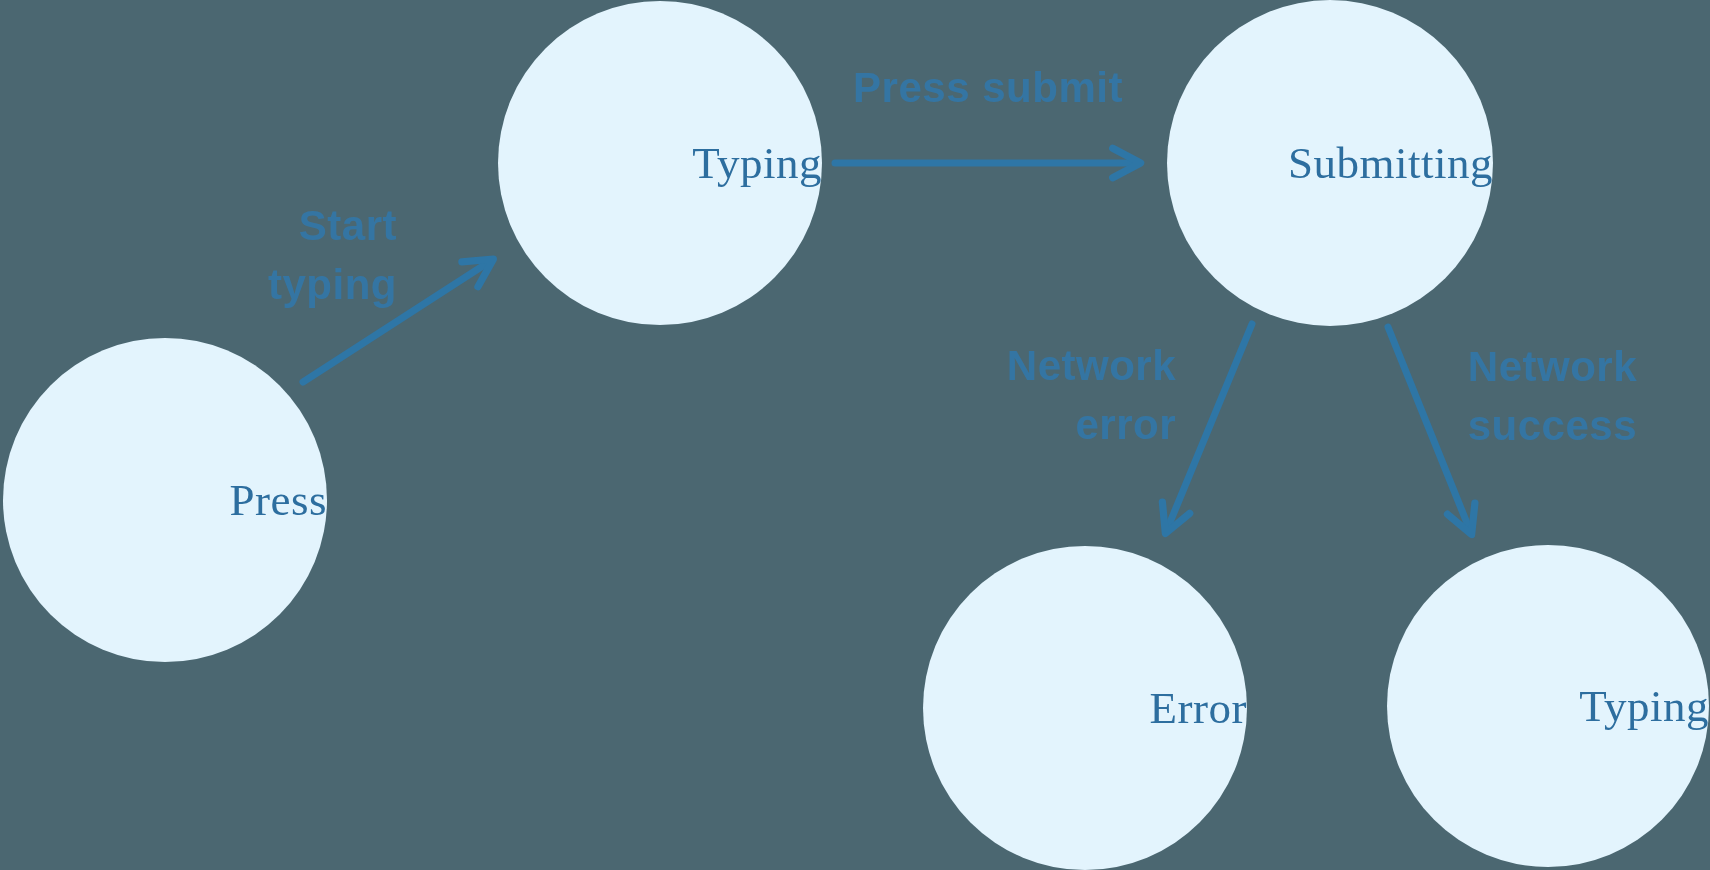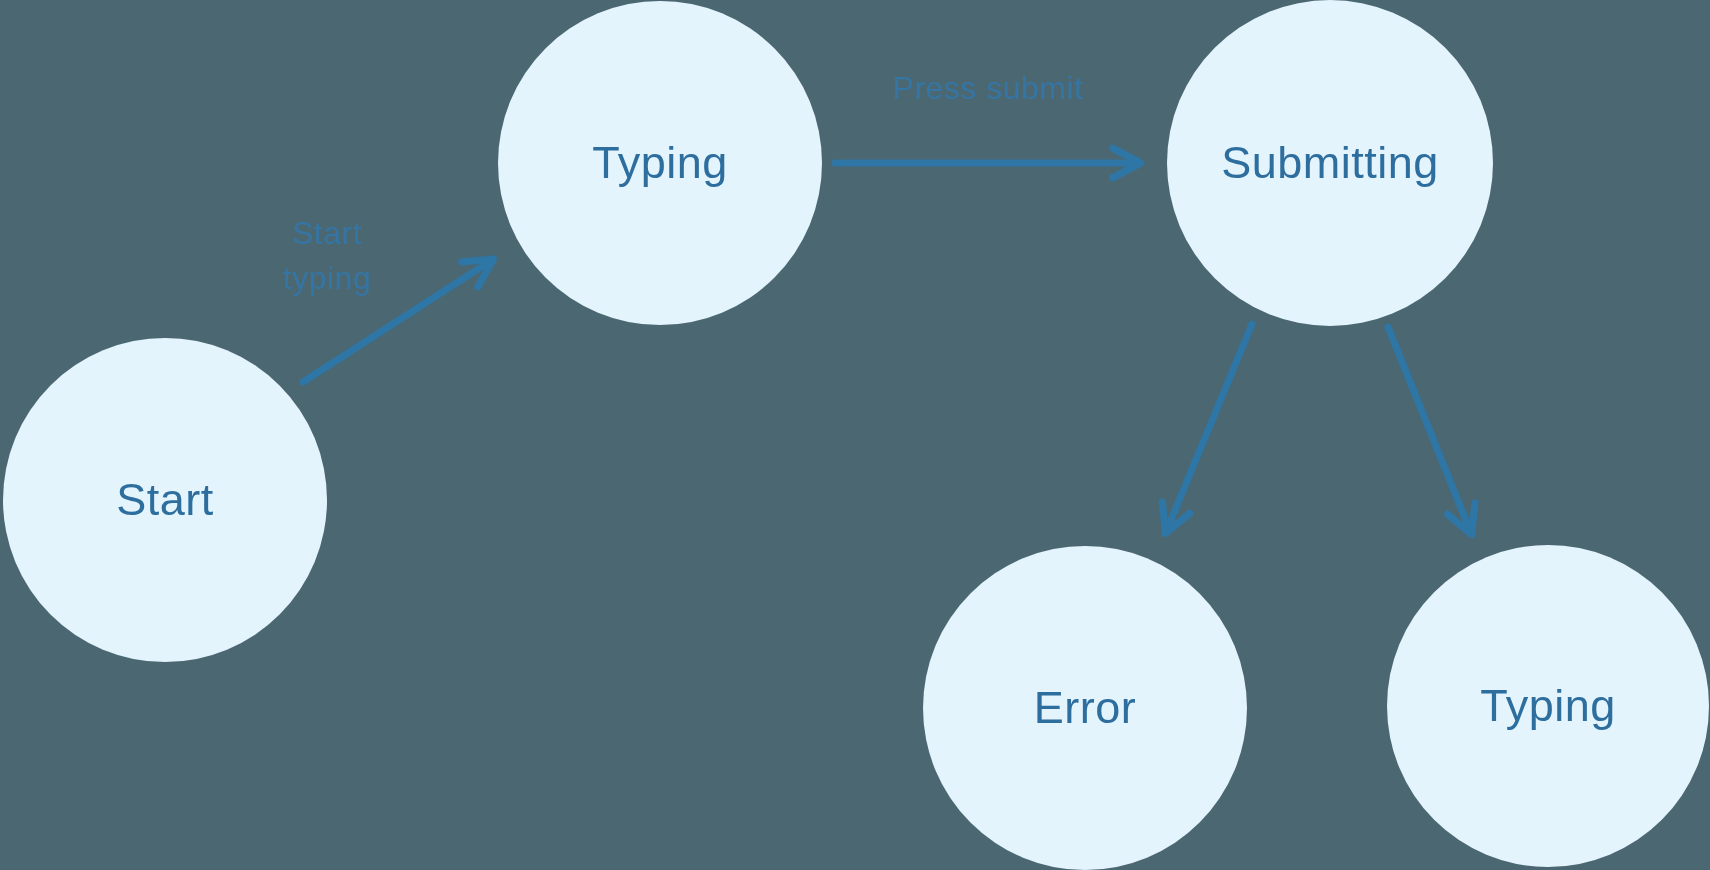--- a/index.html
+++ b/index.html
@@ -35,38 +35,40 @@
     stroke-width: 2.2;
     stroke-linecap: round;
     stroke-linejoin: round;
   }
   .node {
     position: absolute;
     border-radius: 50%;
     background: var(--node-fill, #e3f4fd);
     display: flex;
     align-items: center;
-    justify-content: center;
+    justify-content: flex-end;
+    font-family: Liberation Serif, serif;
   }
   .node-label {
     color: var(--node-text, #2d6e9f);
     font-size: 45px;
     font-weight: 400;
     letter-spacing: 0.5px;
     white-space: nowrap;
   }
   .edge-label {
     position: absolute;
     transform: translate(-50%, -50%);
     color: var(--edge-label, #3377a8);
-    font-size: 32px;
+    font-size: 42px;
     line-height: 1.4;
     letter-spacing: 0.5px;
-    text-align: center;
+    text-align: right;
     opacity: 0.92;
+    font-weight: bold;
   }
   .edge-label.nowrap { white-space: nowrap; }
 </style>
 </head>
 <body>
 
 <div class="canvas">
 
   <svg class="edges" viewBox="0 0 1710 870" xmlns="http://www.w3.org/2000/svg">
     <defs>
@@ -74,21 +76,21 @@
         <path class="marker-head" d="M3,2.5 L11.5,7 L3,11.5"></path>
       </marker>
     </defs>
     <path class="edge-path" d="M303,382 L492,260" marker-end="url(#arrowhead)"></path>
     <path class="edge-path" d="M835,163 L1139,163" marker-end="url(#arrowhead)"></path>
     <path class="edge-path" d="M1252,324 L1166,532" marker-end="url(#arrowhead)"></path>
     <path class="edge-path" d="M1388,327 L1471,533" marker-end="url(#arrowhead)"></path>
   </svg>
 
   <div class="node" style="left:3px; top:338px; width:324px; height:324px;">
-    <span class="node-label">Start</span>
+    <span class="node-label">Press</span>
   </div>
 
   <div class="node" style="left:498px; top:1px; width:324px; height:324px;">
     <span class="node-label">Typing</span>
   </div>
 
   <div class="node" style="left:1167px; top:0px; width:326px; height:326px;">
     <span class="node-label">Submitting</span>
   </div>
 
@@ -97,15 +99,17 @@
   </div>
 
   <div class="node" style="left:1387px; top:545px; width:322px; height:322px;">
     <span class="node-label">Typing</span>
   </div>
 
   <div class="edge-label" style="left:327px; top:256px; width:140px;">Start typing</div>
 
   <div class="edge-label nowrap" style="left:988px; top:88px;">Press submit</div>
 
+  <div class="edge-label" style="left:1091px; top:396px; width:170px;">Network error</div>
 
+  <div class="edge-label" style="left:1547px; top:397px; width:180px;">Network success</div>
 
 </div>
 
 </body></html>

